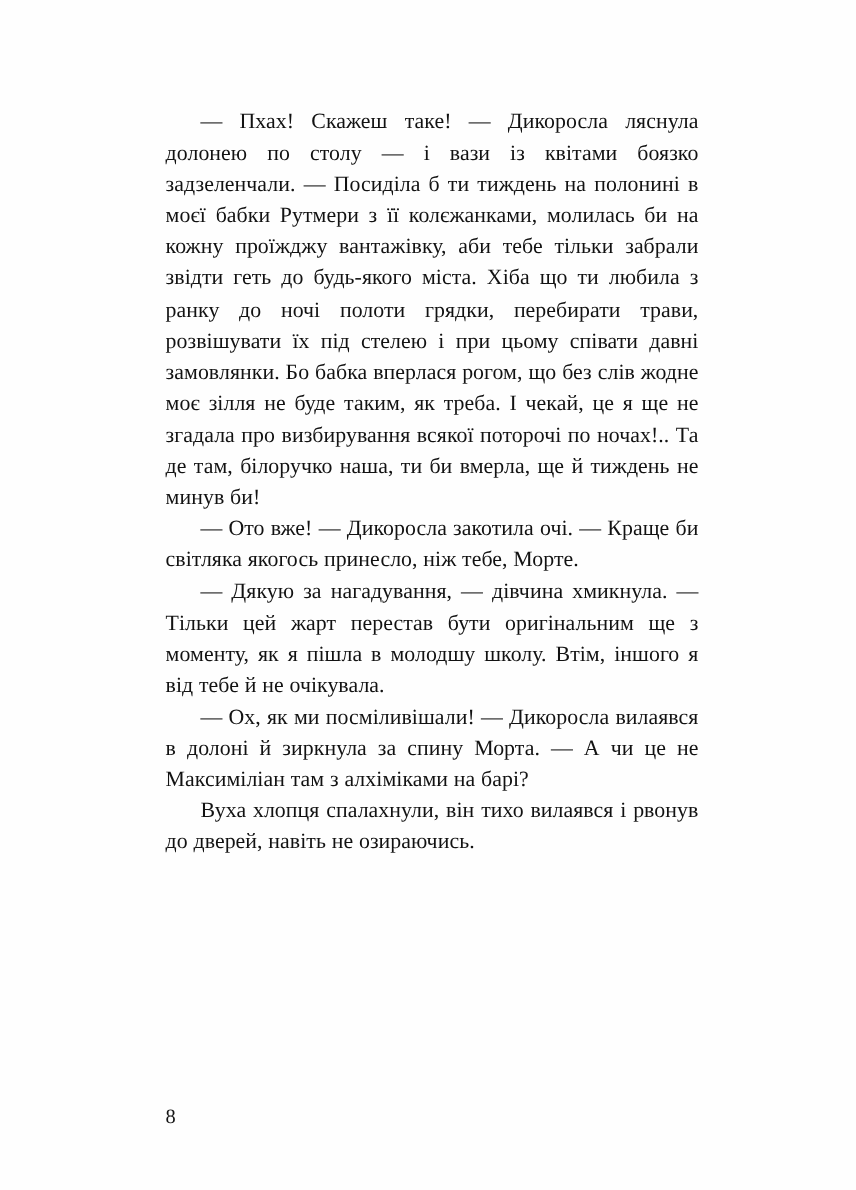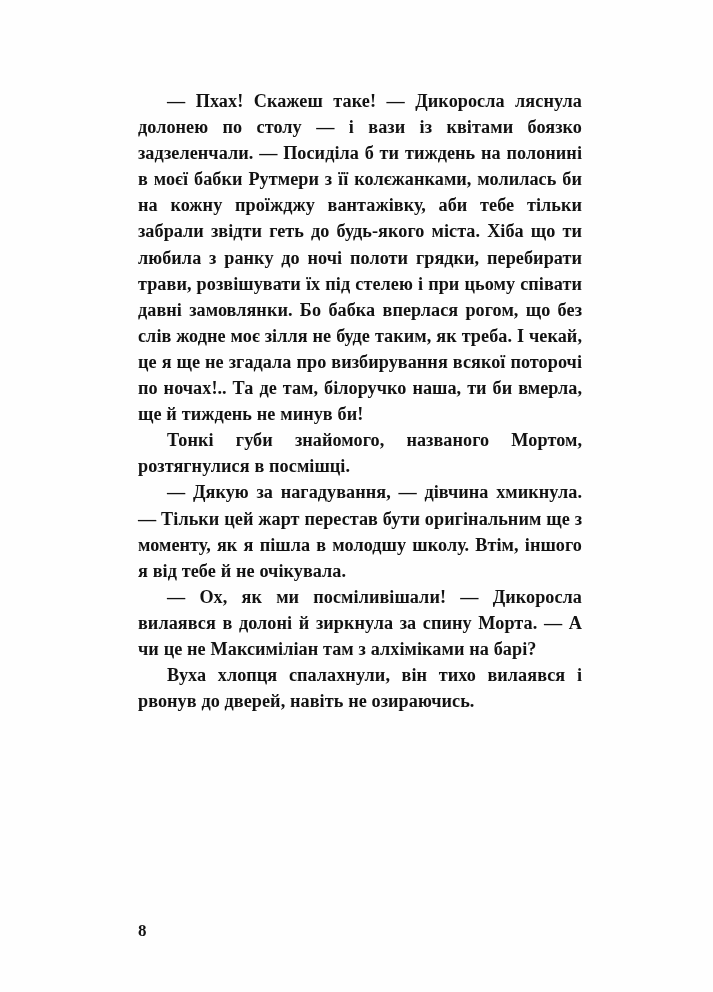--- a/index.html
+++ b/index.html
@@ -15,21 +15,20 @@
     color: #111111;
     overflow: hidden;
   }
 
   .page {
     position: relative;
     width: 713px;
     height: 992px;
     background: #fefefe;
     box-sizing: border-box;
-    font-weight: bold;
   }
 
   .text-block {
     position: absolute;
     left: 138px;
     top: 88px;
     width: 444px;
   }
 
   .para {
@@ -59,21 +58,21 @@
     font-family: "Liberation Serif", "DejaVu Serif", serif;
   }
 </style>
 </head>
 <body>
 
 <div class="page">
 
   <div class="text-block">
     <p class="para last-line-left">— Пхах! Скажеш таке! — Дикоросла ляснула долонею по столу — і вази із квітами боязко задзеленчали. — Посиділа б ти тиждень на полонині в моєї бабки Рутмери з її колєжанками, молилась би на кожну проїжджу вантажівку, аби тебе тільки забрали звідти геть до будь-якого міста. Хіба що ти любила з ранку до ночі полоти грядки, перебирати трави, розвішувати їх під стелею і при цьому співати давні замовлянки. Бо бабка вперлася рогом, що без слів жодне моє зілля не буде таким, як треба. І чекай, це я ще не згадала про визбирування всякої поторочі по ночах!.. Та де там, білоручко наша, ти би вмерла, ще й тиждень не минув би!</p>
-    <p class="para last-line-left">Тонкі губи знайомого, названого Мортом, розтягнулися в посмішці.</p>
+    <p class="para last-line-left">— Ото вже! — Дикоросла закотила очі. — Краще би світляка якогось принесло, ніж тебе, Морте.</p>
     <p class="para last-line-left">— Дякую за нагадування, — дівчина хмикнула. — Тільки цей жарт перестав бути оригінальним ще з моменту, як я пішла в молодшу школу. Втім, іншого я від тебе й не очікувала.</p>
     <p class="para last-line-left">— Ох, як ми посміливішали! — Дикоросла вилаявся в долоні й зиркнула за спину Морта. — А чи це не Максиміліан там з алхіміками на барі?</p>
     <p class="para last-line-left">Вуха хлопця спалахнули, він тихо вилаявся і рвонув до дверей, навіть не озираючись.</p>
   </div>
 
   <div class="page-number">8</div>
 
 </div>
 
 </body></html>

